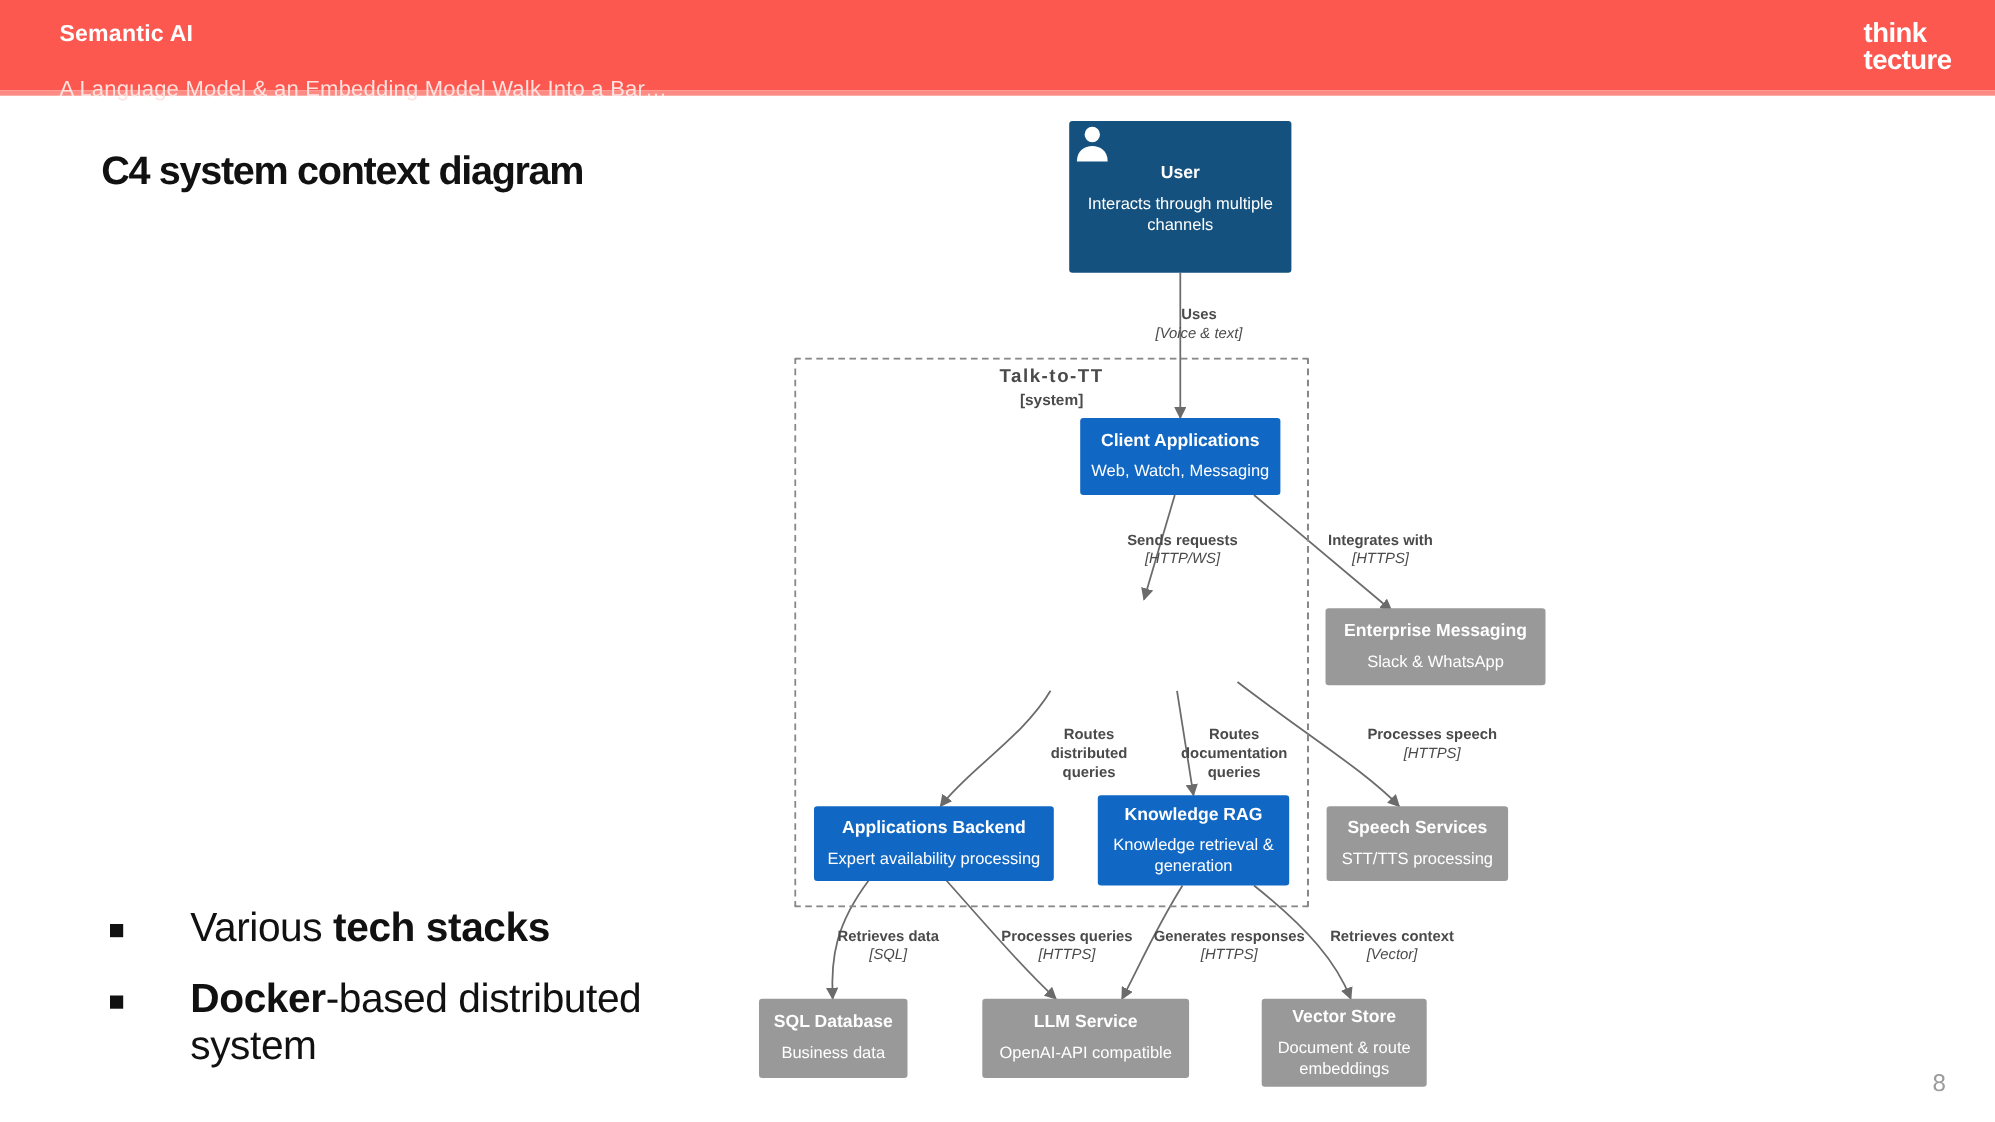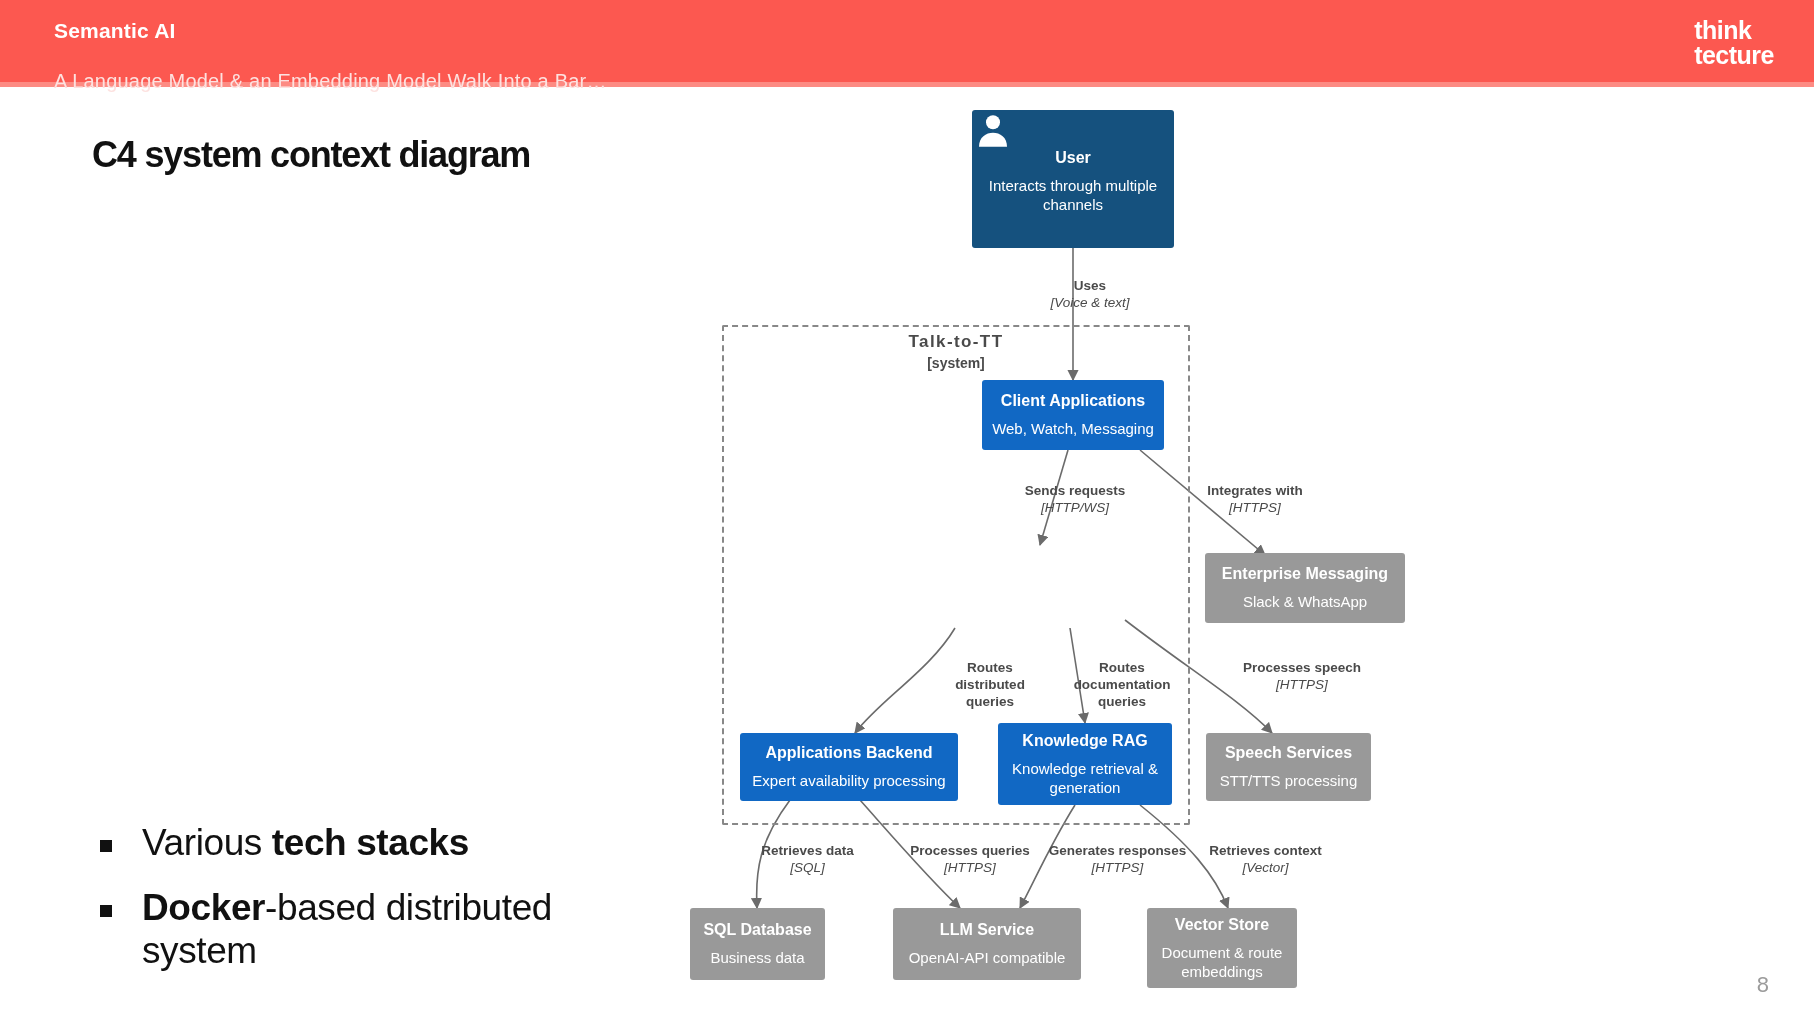--- a/index.html
+++ b/index.html
@@ -40,21 +40,21 @@
     position:absolute;left:92px;top:134px;
     font-size:36px;font-weight:bold;color:#111111;
     letter-spacing:-1.2px;white-space:nowrap;
   }
 
   
   #bullets{
     position:absolute;left:100px;top:822px;width:520px;
   }
   .bullet-row{
-    display:flex;align-items:flex-start;margin-bottom:22px;
+    display:flex;align-items:flex-start;margin-bottom:22px;gap:31px;
   }
   .bullet-mark{
     width:12px;height:12px;background:#111;flex:0 0 auto;
     margin-top:18px;margin-right:30px;
   }
   .bullet-text{
     font-size:37px;color:#111;line-height:1.16;letter-spacing:-.4px;
   }
   .bullet-text b{font-weight:bold;}
 

